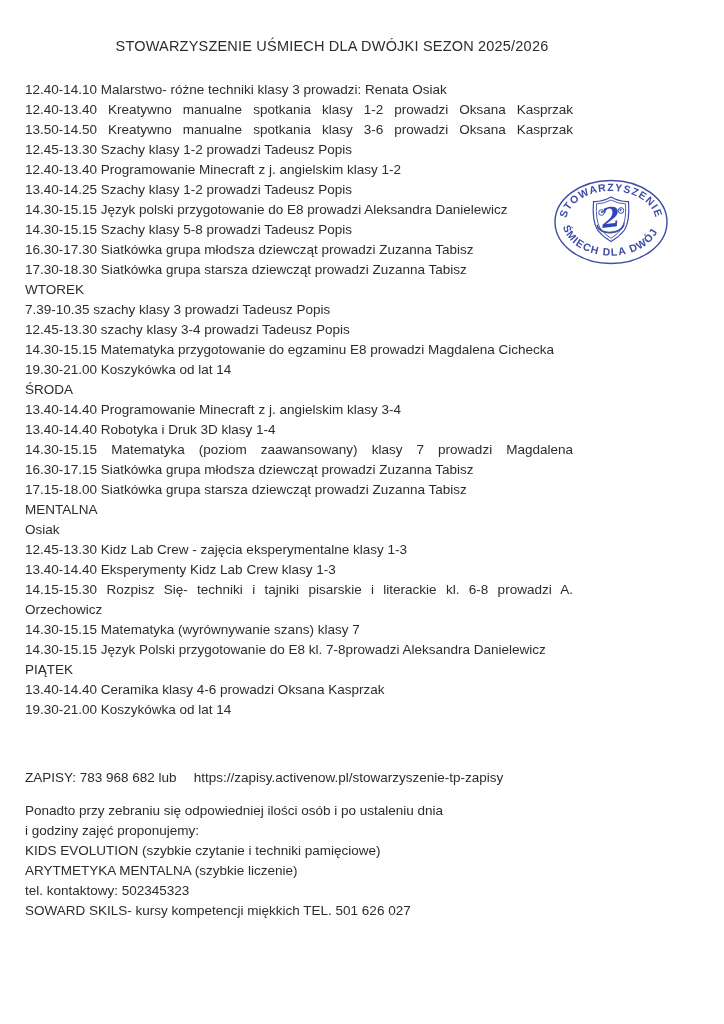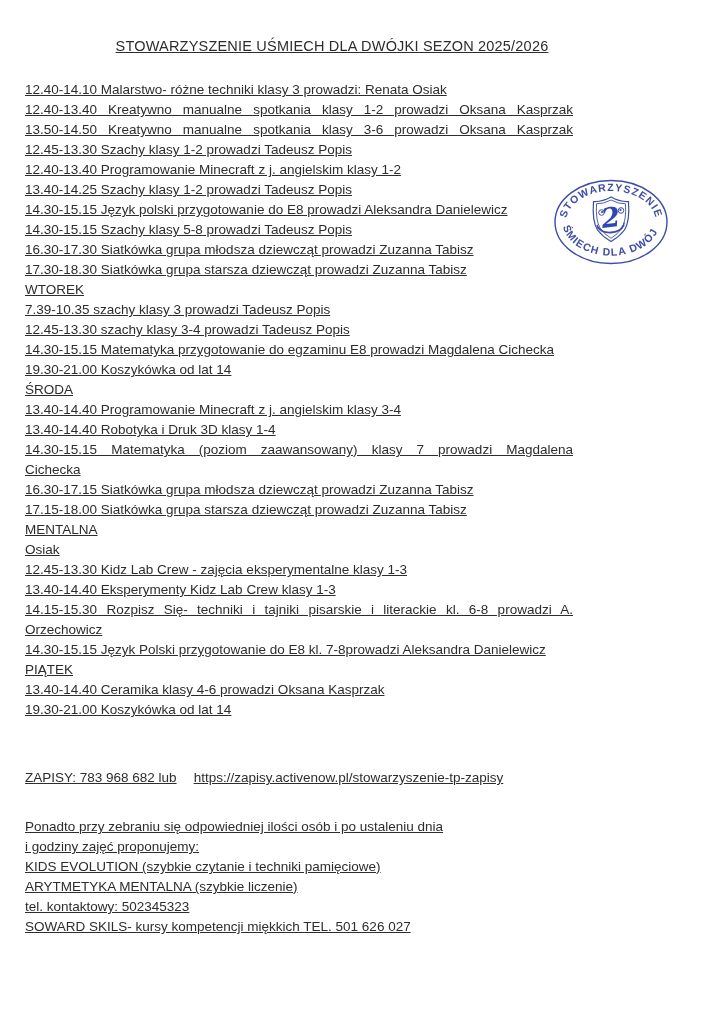--- a/index.html
+++ b/index.html
@@ -10,21 +10,20 @@
     font-family: "Liberation Sans", sans-serif;
     color: var(--ink, #2d2d2d);
     overflow: hidden;
   }
   .content {
     position: absolute;
     left: 25px;
     top: 36px;
     width: 548px;
     font-size: 13.5px;
-    text-decoration: underline;
   }
   .doc-title {
     font-size: 14.5px;
     letter-spacing: 0.2px;
     text-align: center;
     padding-left: 66px;
     white-space: nowrap;
     line-height: 20px;
     margin-bottom: 24px;
   }
@@ -37,21 +36,21 @@
     text-align: justify;
     text-align-last: justify;
   }
   .day-header { line-height: 20px; }
   .signup-line {
     margin-top: 48px;
     line-height: 20px;
     white-space: nowrap;
   }
   .signup-url { margin-left: 17px; text-align: center; }
-  .footer-block { margin-top: 29px; }
+  .footer-block { margin-top: 13px; }
   .logo {
     position: absolute;
     left: 549px;
     top: 176px;
     width: 124px;
     height: 96px;
   }
   .logo svg { width: 100%; height: 100%; }
   .logo .ring-text {
     font-family: "Liberation Sans", sans-serif;
@@ -87,29 +86,29 @@
       <div class="line">17.30-18.30 Siatkówka grupa starsza dziewcząt prowadzi Zuzanna Tabisz</div>
       <div class="day-header">WTOREK</div>
       <div class="line">7.39-10.35 szachy klasy 3 prowadzi Tadeusz Popis</div>
       <div class="line">12.45-13.30 szachy klasy 3-4 prowadzi Tadeusz Popis</div>
       <div class="line">14.30-15.15 Matematyka przygotowanie do egzaminu E8 prowadzi Magdalena Cichecka</div>
       <div class="line">19.30-21.00 Koszykówka od lat 14</div>
       <div class="day-header">ŚRODA</div>
       <div class="line">13.40-14.40 Programowanie Minecraft z j. angielskim klasy 3-4</div>
       <div class="line">13.40-14.40 Robotyka i Druk 3D klasy 1-4</div>
       <div class="line justify">14.30-15.15 Matematyka (poziom zaawansowany) klasy 7 prowadzi Magdalena</div>
-      <div class="line">Cichecka</div>
       <div class="line">16.30-17.15 Siatkówka grupa młodsza dziewcząt prowadzi Zuzanna Tabisz</div>
       <div class="line">17.15-18.00 Siatkówka grupa starsza dziewcząt prowadzi Zuzanna Tabisz</div>
       <div class="day-header">MENTALNA</div>
       <div class="line">Osiak</div>
       <div class="line">12.45-13.30 Kidz Lab Crew - zajęcia eksperymentalne klasy 1-3</div>
       <div class="line">13.40-14.40 Eksperymenty Kidz Lab Crew klasy 1-3</div>
       <div class="line justify">14.15-15.30 Rozpisz Się- techniki i tajniki pisarskie i literackie kl. 6-8 prowadzi A.</div>
       <div class="line">Orzechowicz</div>
+      <div class="line">14.30-15.15 Matematyka (wyrównywanie szans) klasy 7</div>
       <div class="line">14.30-15.15 Język Polski przygotowanie do E8 kl. 7-8prowadzi Aleksandra Danielewicz</div>
       <div class="day-header">PIĄTEK</div>
       <div class="line">13.40-14.40 Ceramika klasy 4-6 prowadzi Oksana Kasprzak</div>
       <div class="line">19.30-21.00 Koszykówka od lat 14</div>
     </div>
 
   <div class="signup-line">
     <span>ZAPISY: 783 968 682 lub</span><span class="signup-url">https://zapisy.activenow.pl/stowarzyszenie-tp-zapisy</span>
   </div>
 

